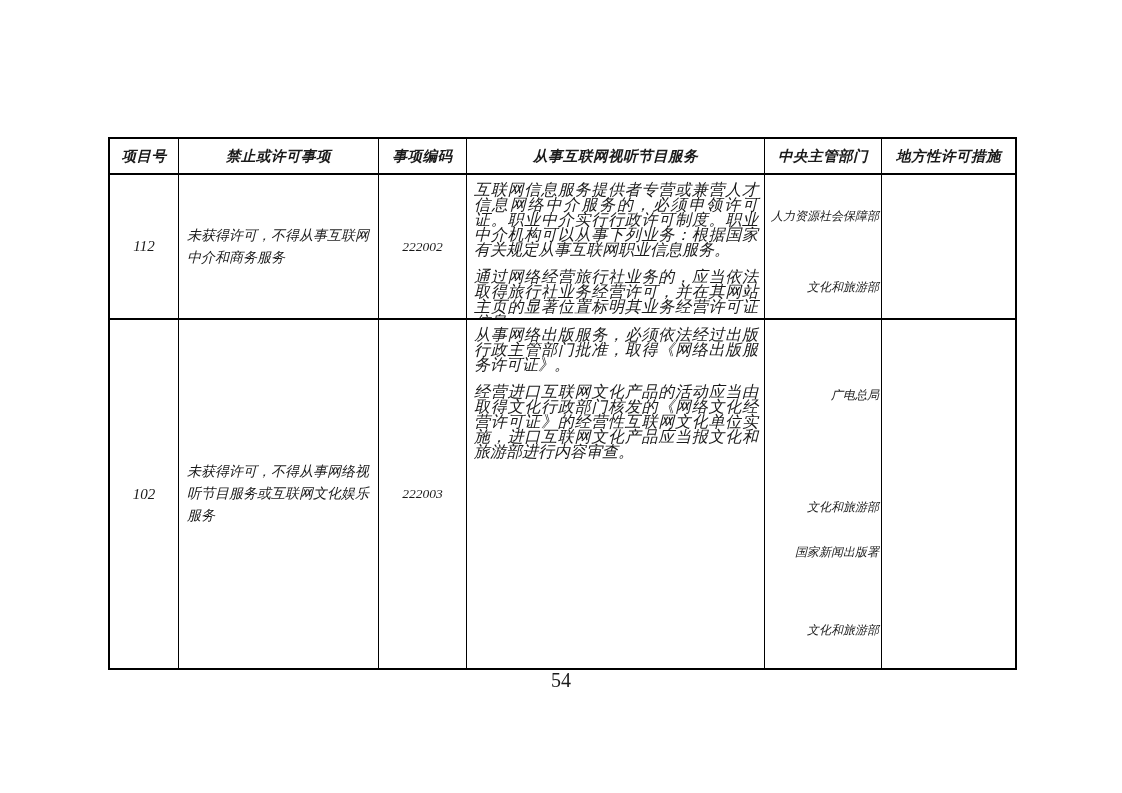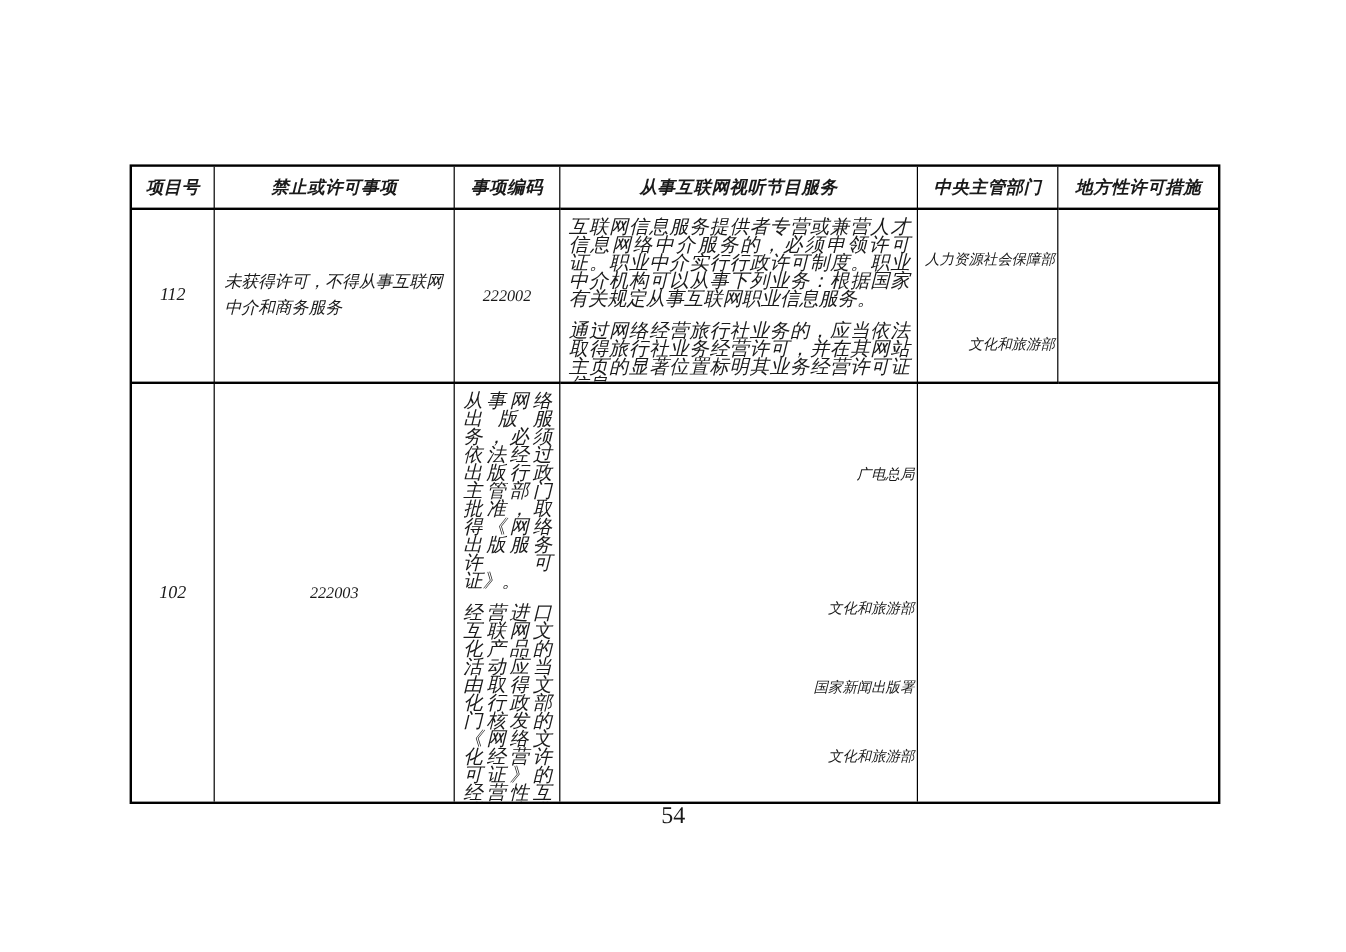--- a/index.html
+++ b/index.html
@@ -108,29 +108,32 @@
       <p>互联网信息服务提供者专营或兼营人才信息网络中介服务的，必须申领许可证。职业中介实行行政许可制度。职业中介机构可以从事下列业务：根据国家有关规定从事互联网职业信息服务。</p>
       <p>通过网络经营旅行社业务的，应当依法取得旅行社业务经营许可，并在其网站主页的显著位置标明其业务经营许可证信息。</p>
     </div>
     <div class="cell dept r1">
       <span class="dept-label" style="top:34px">人力资源社会保障部</span>
       <span class="dept-label" style="top:105px">文化和旅游部</span>
     </div>
     <div class="cell r1 last-col"></div>
 
     <div class="cell num r2">102</div>
+    <div class="cell item r2">
+      <span>未获得许可，不得从事网络视听节目服务或互联网文化娱乐服务</span>
+    </div>
     <div class="cell code r2">222003</div>
     <div class="cell desc r2">
       <p>从事网络出版服务，必须依法经过出版行政主管部门批准，取得《网络出版服务许可证》。</p>
       <p>经营进口互联网文化产品的活动应当由取得文化行政部门核发的《网络文化经营许可证》的经营性互联网文化单位实施，进口互联网文化产品应当报文化和旅游部进行内容审查。</p>
     </div>
     <div class="cell dept r2">
       <span class="dept-label" style="top:68px">广电总局</span>
       <span class="dept-label" style="top:180px">文化和旅游部</span>
-      <span class="dept-label" style="top:246px">国家新闻出版署</span>
+      <span class="dept-label" style="top:225px">国家新闻出版署</span>
       <span class="dept-label" style="top:303px">文化和旅游部</span>
     </div>
     <div class="cell r2 last-col"></div>
 
   </div>
 
   <div class="page-number">54</div>
 
 </div>
 

